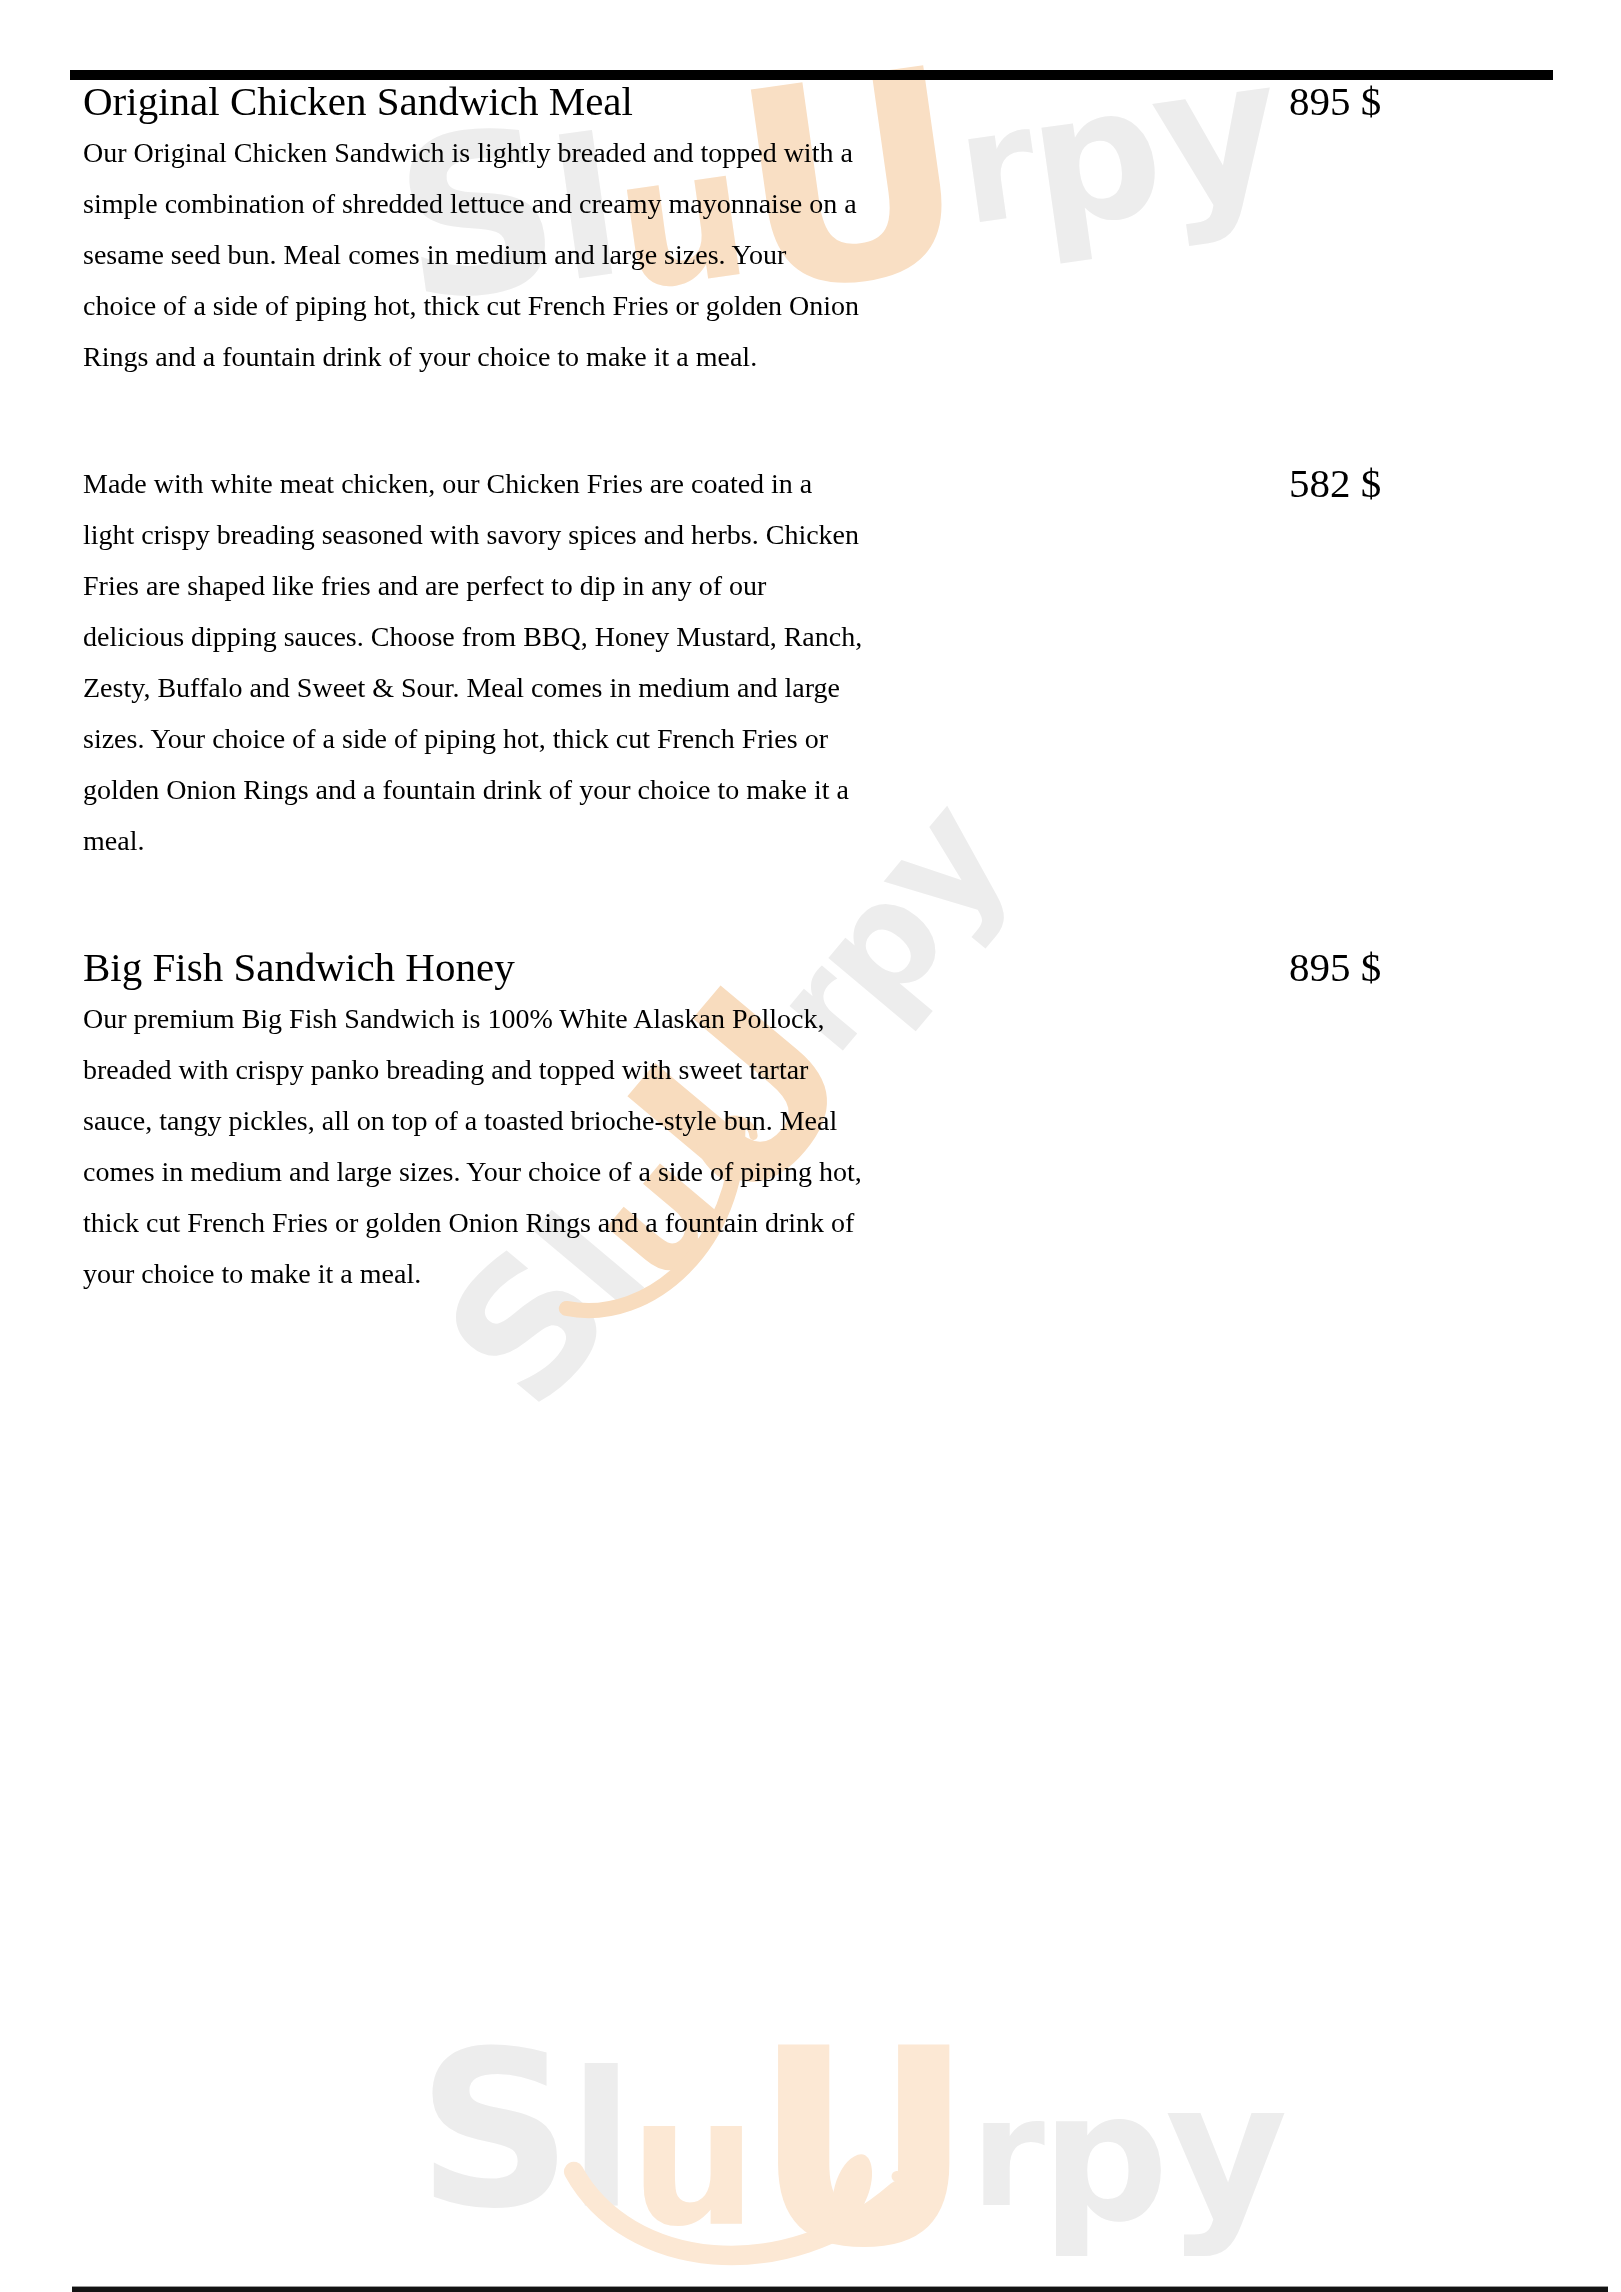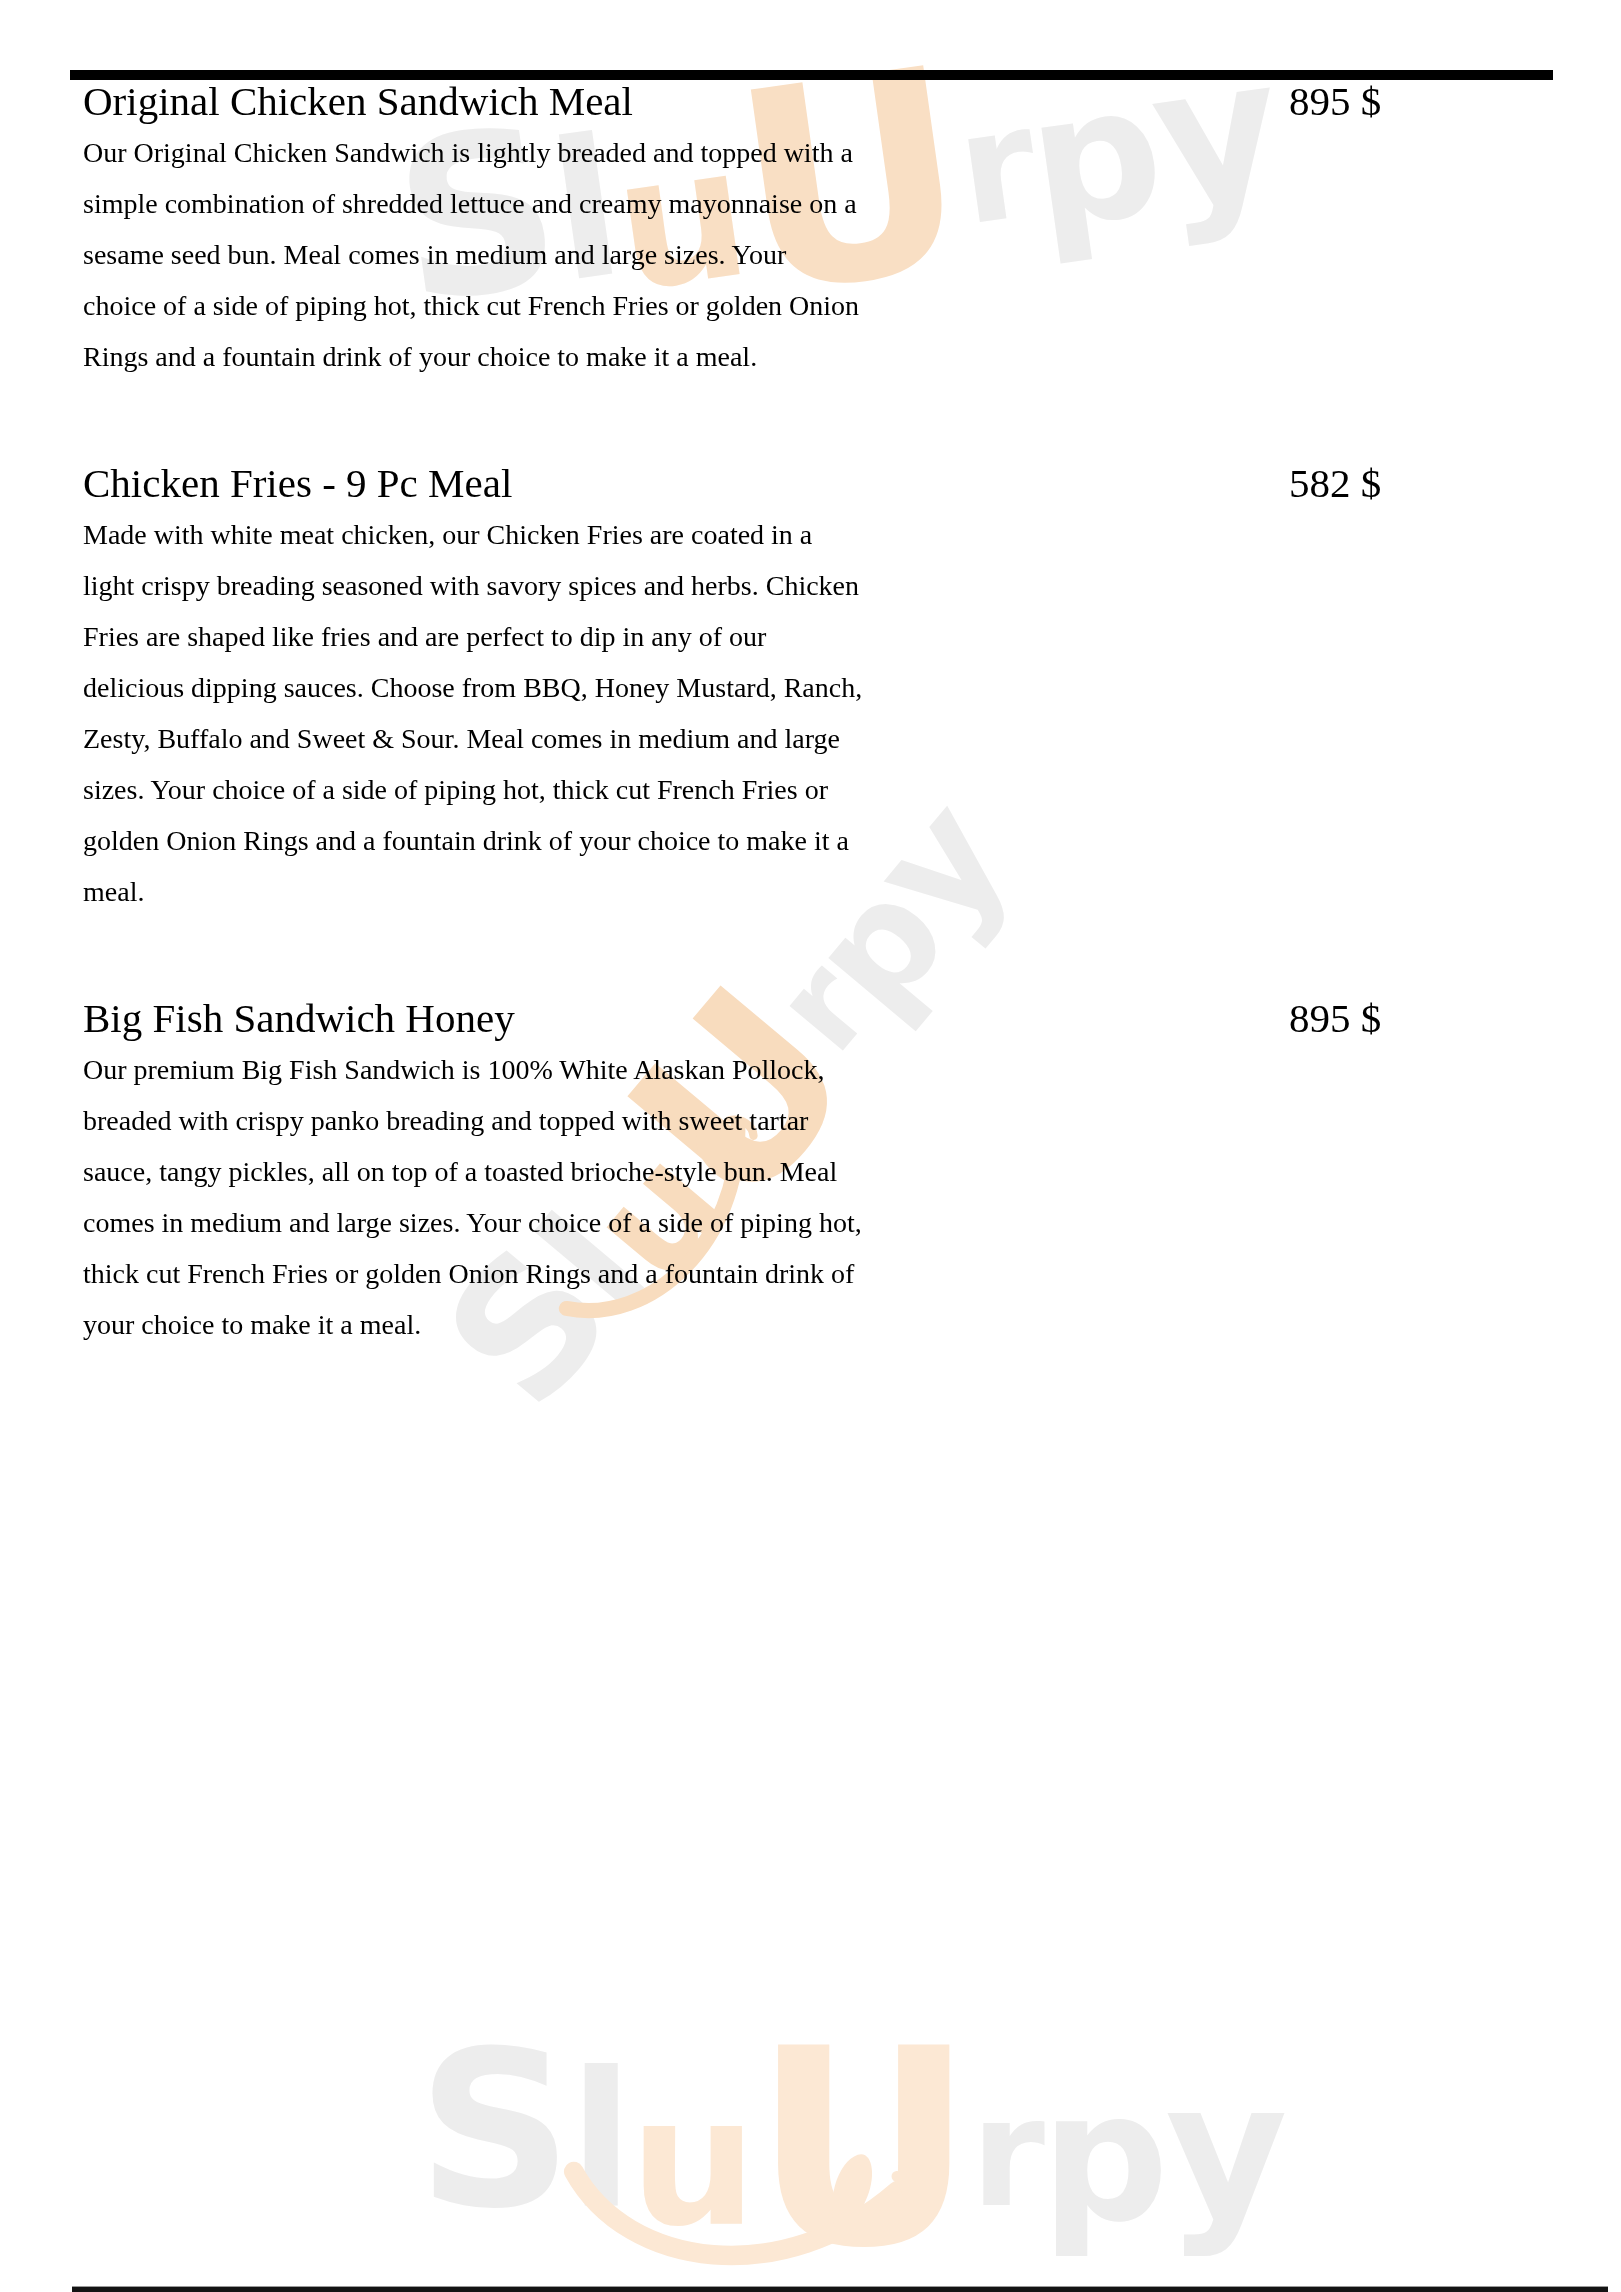--- a/index.html
+++ b/index.html
@@ -125,21 +125,20 @@
       <div class="item-name">Original Chicken Sandwich Meal</div>
       <div class="item-desc">Our Original Chicken Sandwich is lightly breaded and topped with a
 simple combination of shredded lettuce and creamy mayonnaise on a
 sesame seed bun. Meal comes in medium and large sizes. Your
 choice of a side of piping hot, thick cut French Fries or golden Onion
 Rings and a fountain drink of your choice to make it a meal.</div>
       <div class="item-price">895 $</div>
     </div>
 
     <div class="menu-item">
-      <div class="item-name">Chicken Fries - 9 Pc Meal</div>
       <div class="item-desc">Made with white meat chicken, our Chicken Fries are coated in a
 light crispy breading seasoned with savory spices and herbs. Chicken
 Fries are shaped like fries and are perfect to dip in any of our
 delicious dipping sauces. Choose from BBQ, Honey Mustard, Ranch,
 Zesty, Buffalo and Sweet &amp; Sour. Meal comes in medium and large
 sizes. Your choice of a side of piping hot, thick cut French Fries or
 golden Onion Rings and a fountain drink of your choice to make it a
 meal.</div>
       <div class="item-price">582 $</div>
     </div>

